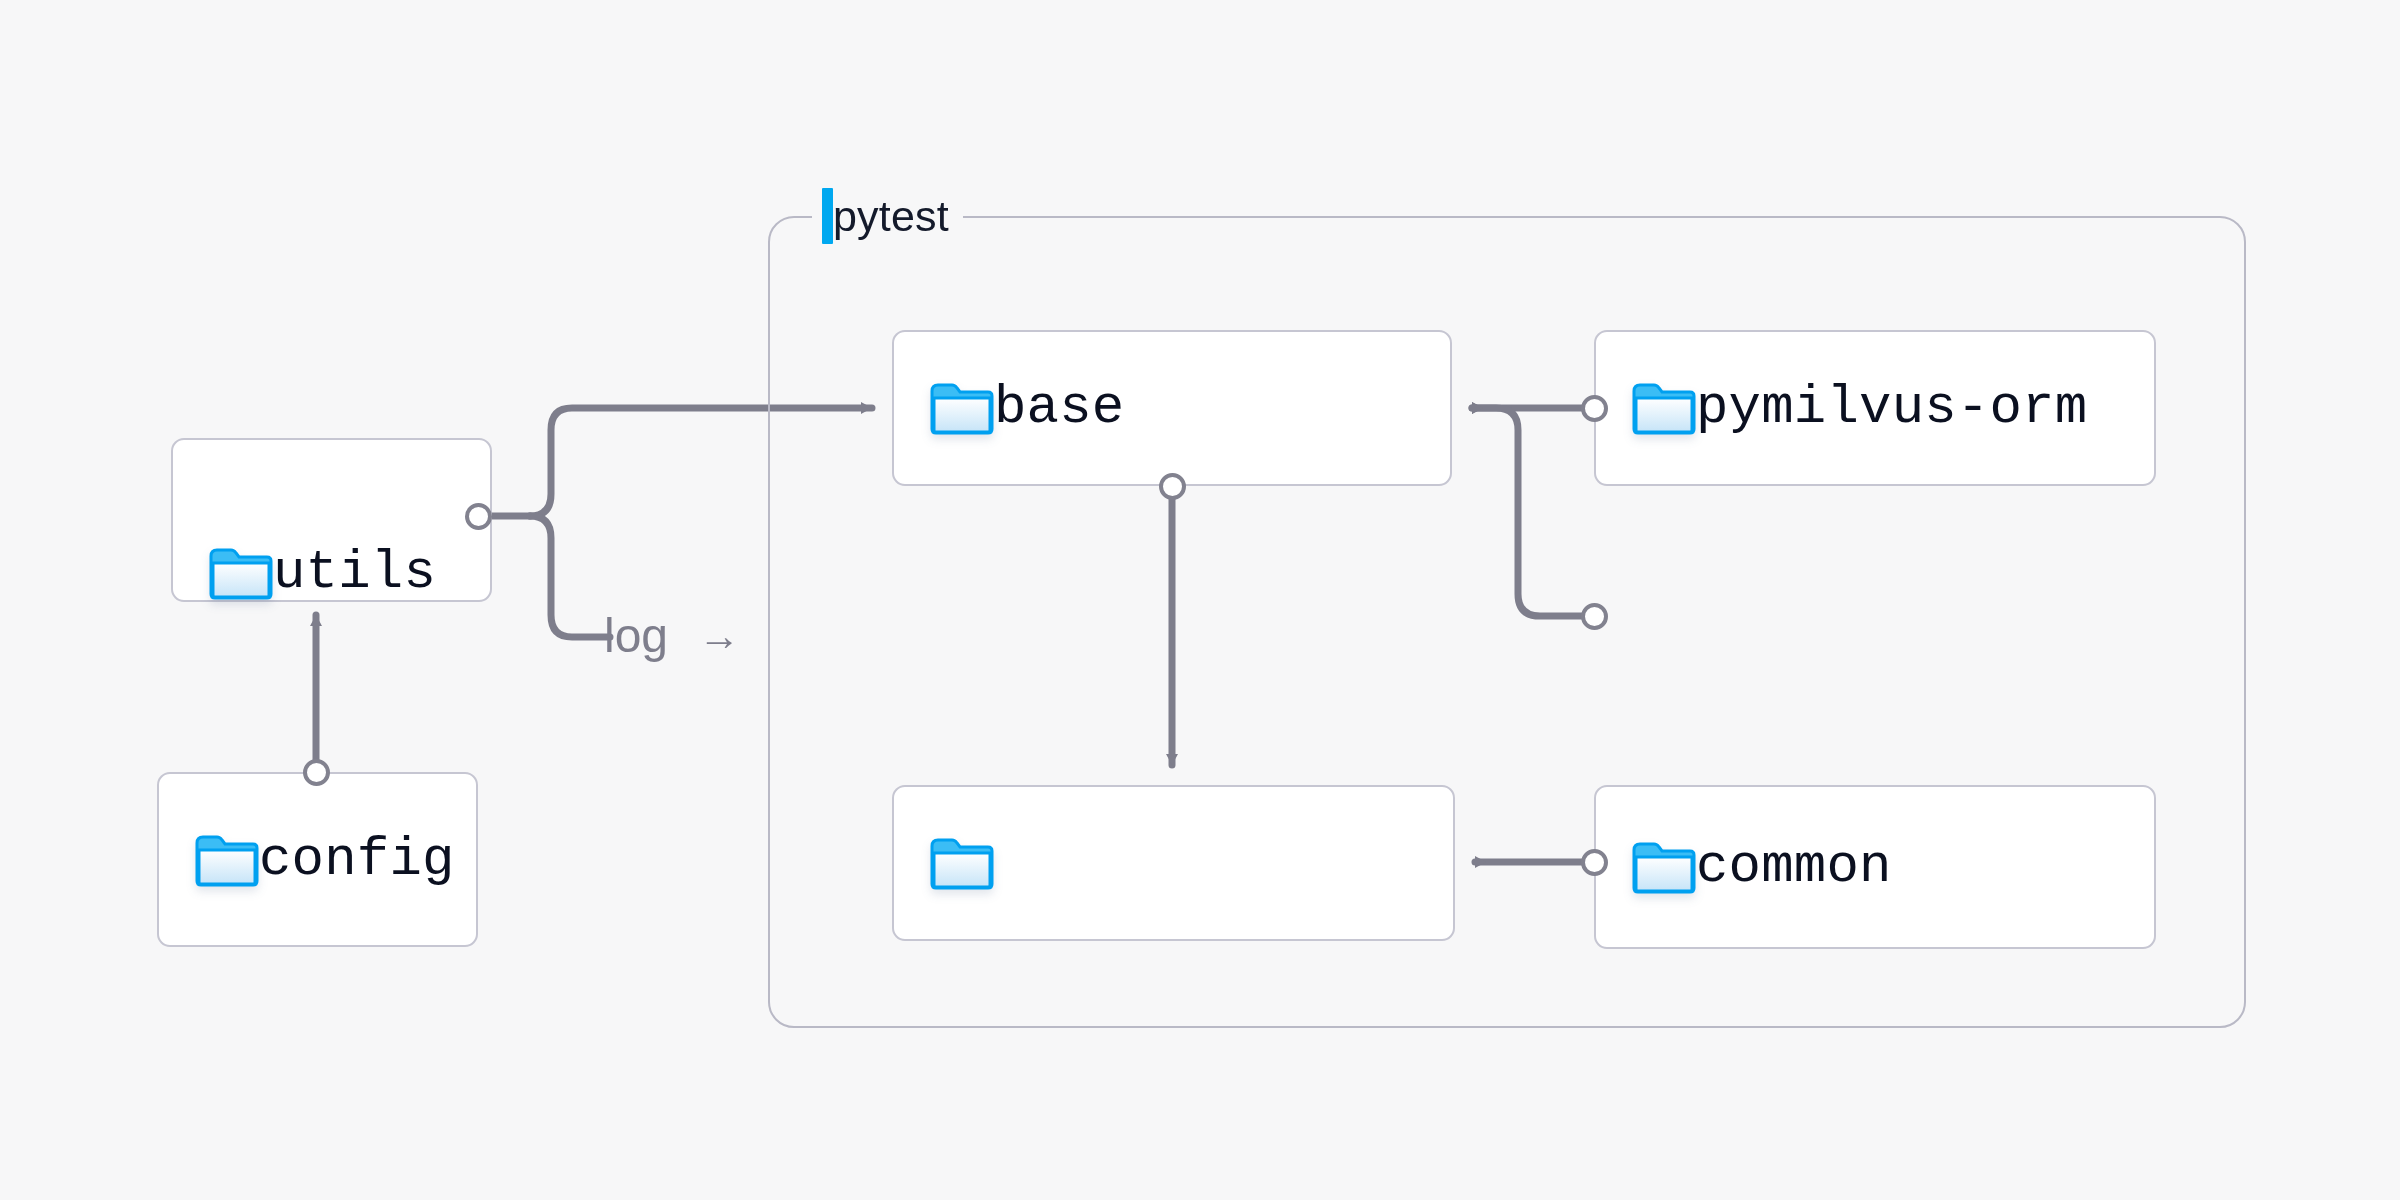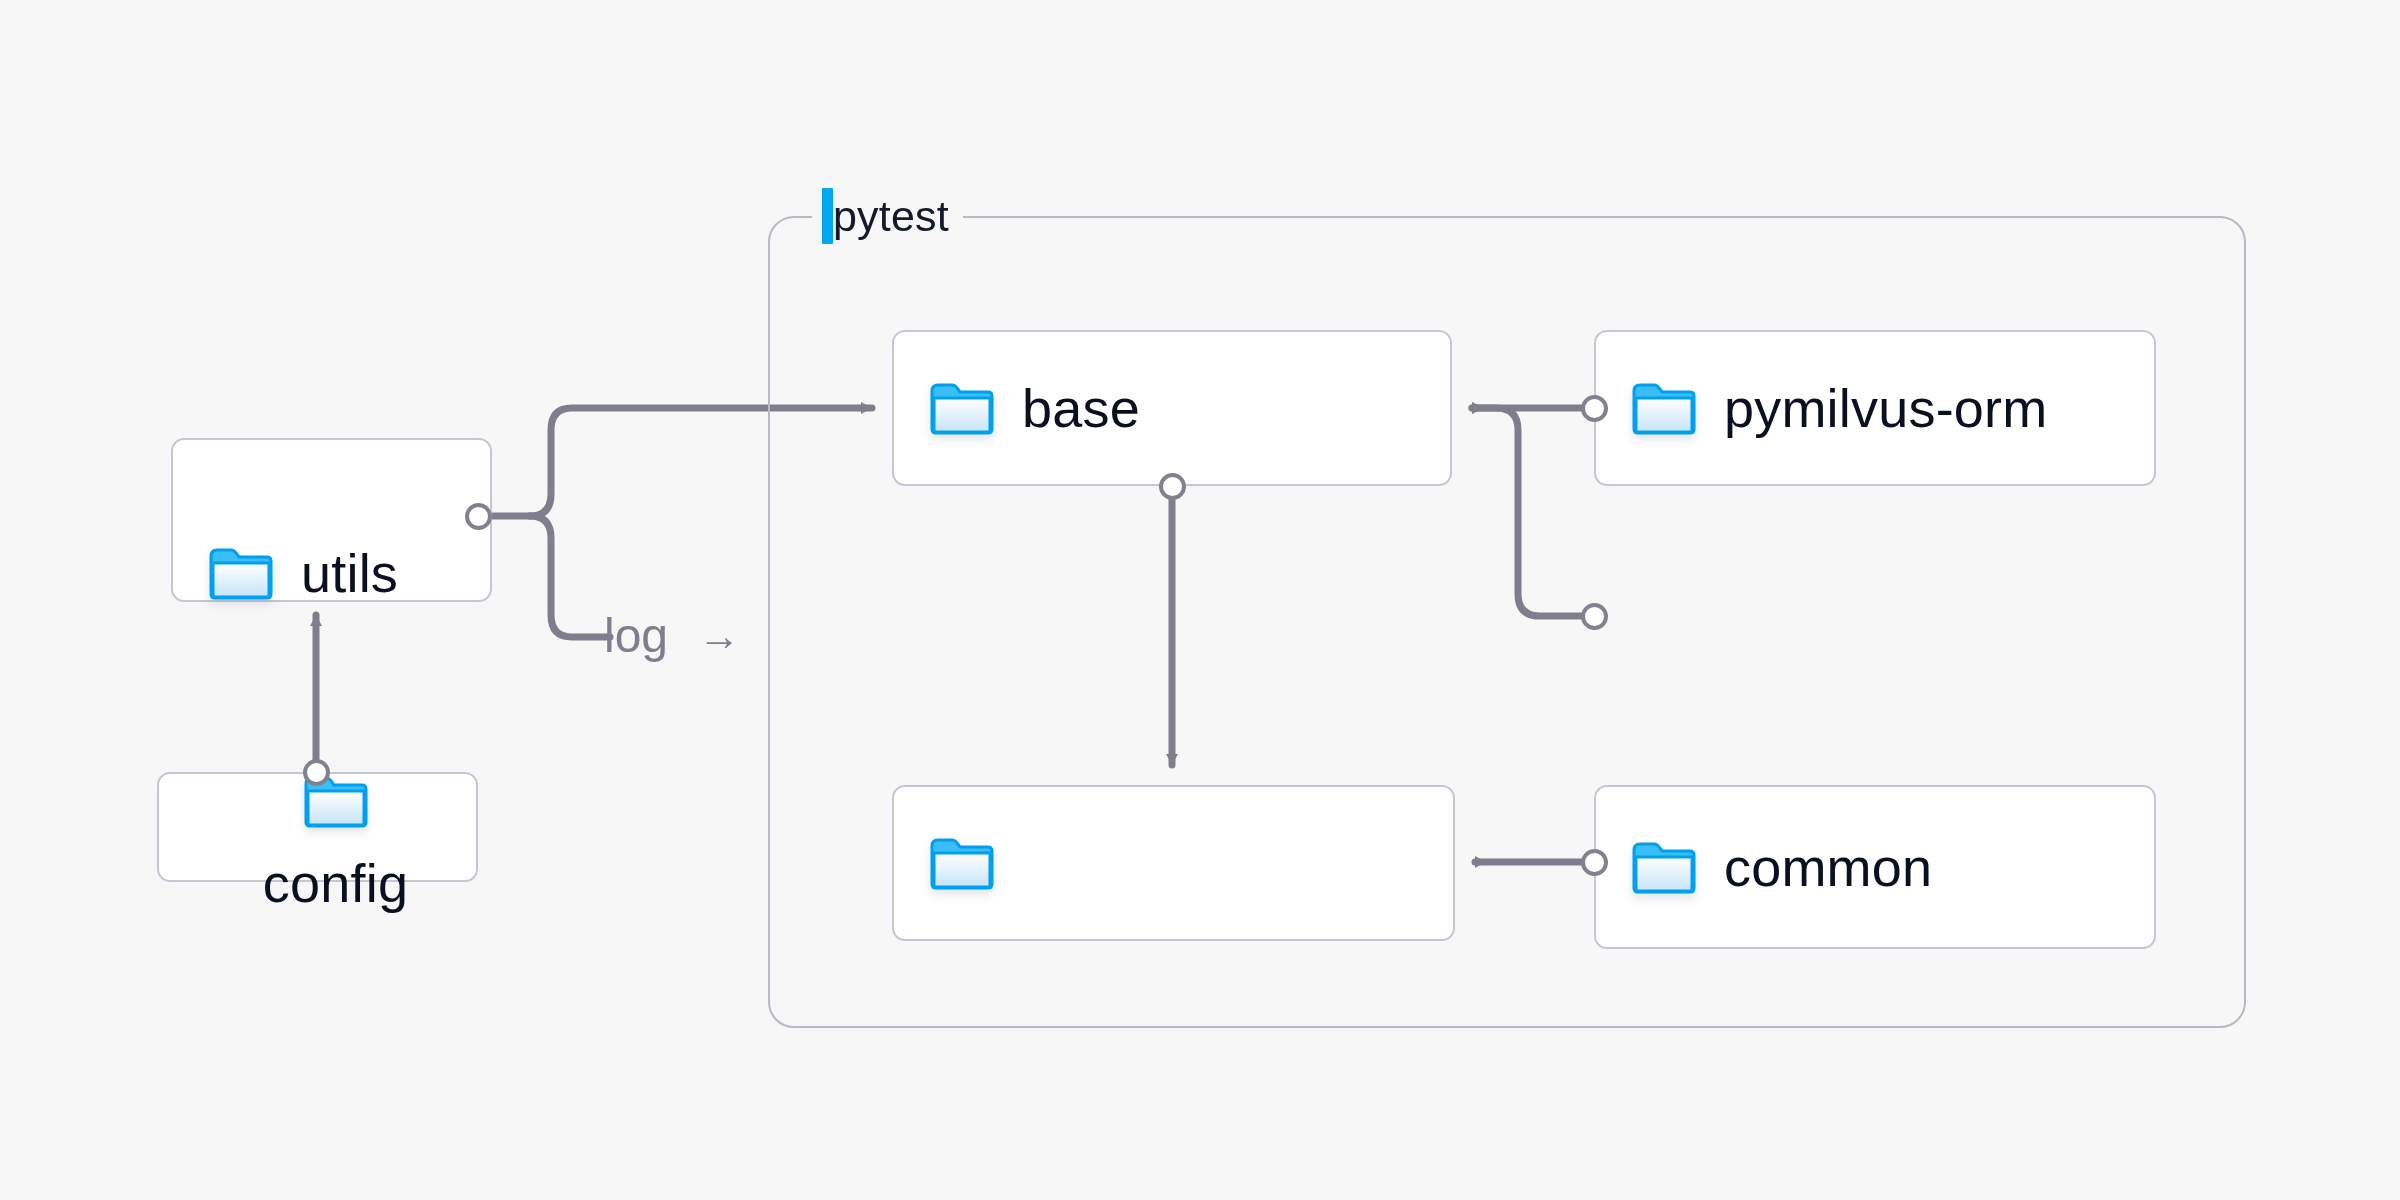--- a/index.html
+++ b/index.html
@@ -58,21 +58,21 @@
   
   .node {
     position: absolute;
     background: #ffffff;
     border: 2.5px solid #c6c6d2;
     border-radius: 13px;
     box-sizing: border-box;
     display: flex;
     align-items: center;
     padding-left: 36px;
-    gap: 28px;
+    font-family: Liberation Mono, monospace;
   }
   .node-label {
     font-size: 54px;
     color: #0b1020;
     letter-spacing: 0.2px;
     white-space: nowrap;
     line-height: 1;
   }
 
   
@@ -168,21 +168,21 @@
     <span class="folder-icon">
       <svg viewBox="0 0 64 54" width="64" height="54">
         <path d="M2 10 Q2 4 8 4 L22 4 Q25 4 27 7 L30 11 L58 11 Q62 11 62 15 L62 48 Q62 52 58 52 L6 52 Q2 52 2 48 Z" fill="#3bbdf5" stroke="#00a0f0" stroke-width="3"></path>
         <path d="M4 17 L60 17 L60 49 Q60 51 58 51 L6 51 Q4 51 4 49 Z" fill="url(#folderGrad)" stroke="#00a0f0" stroke-width="3"></path>
       </svg>
     </span>
     <span class="node-label">utils</span>
   </div>
   <span class="port" style="left:465px; top:503px;"></span>
 
-  <div class="node" style="left:157px; top:772px; width:321px; height:110px;flex-direction:column;">
+  <div class="node" style="left:157px; top:772px; width:321px; height:175px;">
     <span class="folder-icon">
       <svg viewBox="0 0 64 54" width="64" height="54">
         <path d="M2 10 Q2 4 8 4 L22 4 Q25 4 27 7 L30 11 L58 11 Q62 11 62 15 L62 48 Q62 52 58 52 L6 52 Q2 52 2 48 Z" fill="#3bbdf5" stroke="#00a0f0" stroke-width="3"></path>
         <path d="M4 17 L60 17 L60 49 Q60 51 58 51 L6 51 Q4 51 4 49 Z" fill="url(#folderGrad)" stroke="#00a0f0" stroke-width="3"></path>
       </svg>
     </span>
     <span class="node-label">config</span>
   </div>
   <span class="port" style="left:303px; top:759px;"></span>
 

